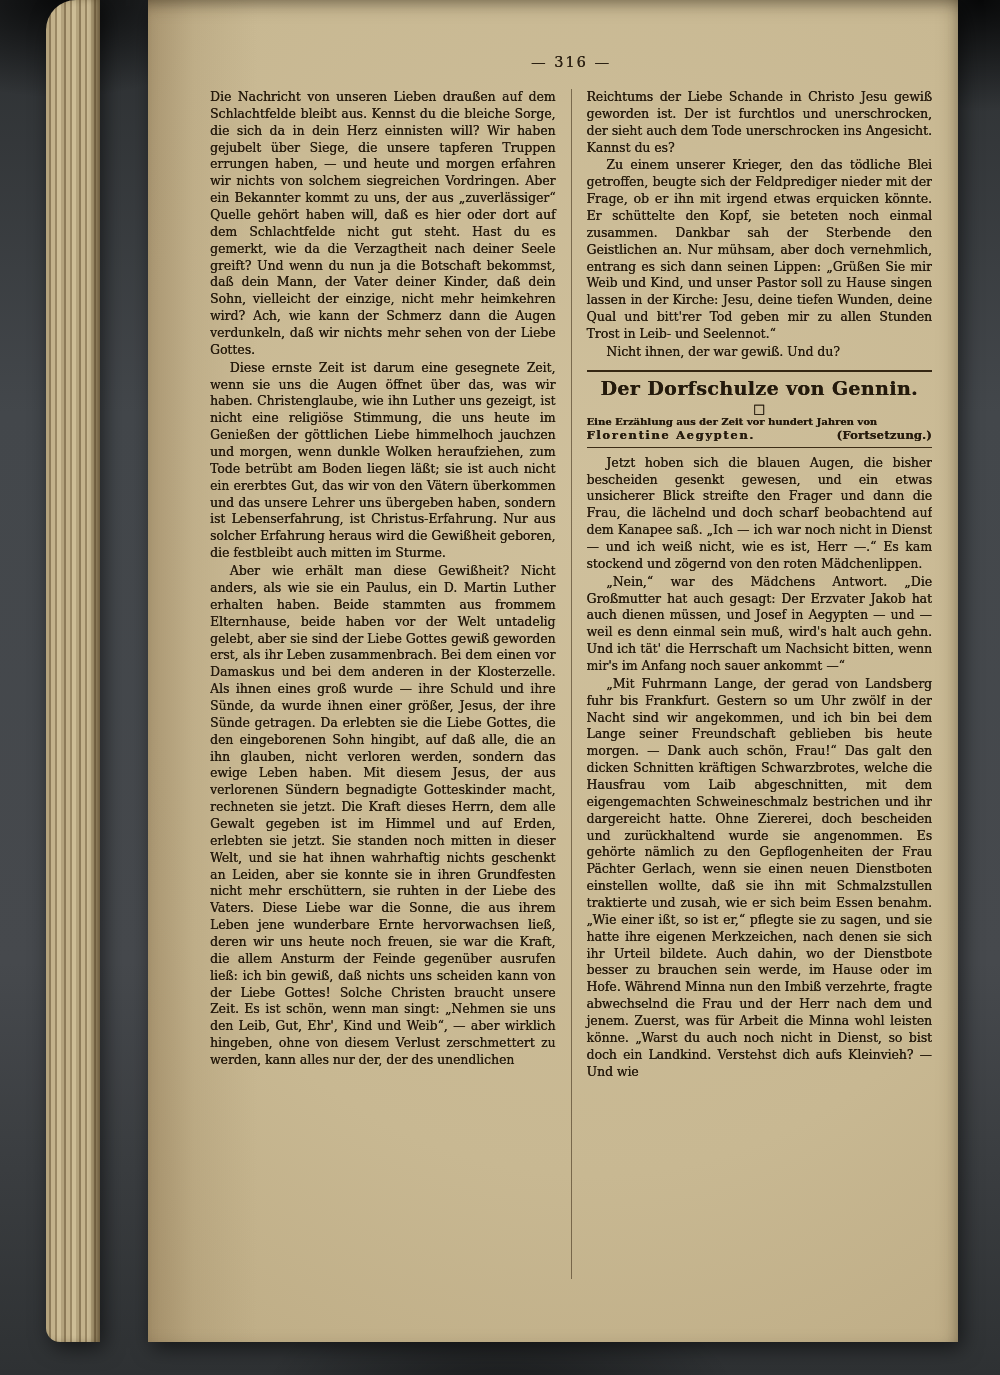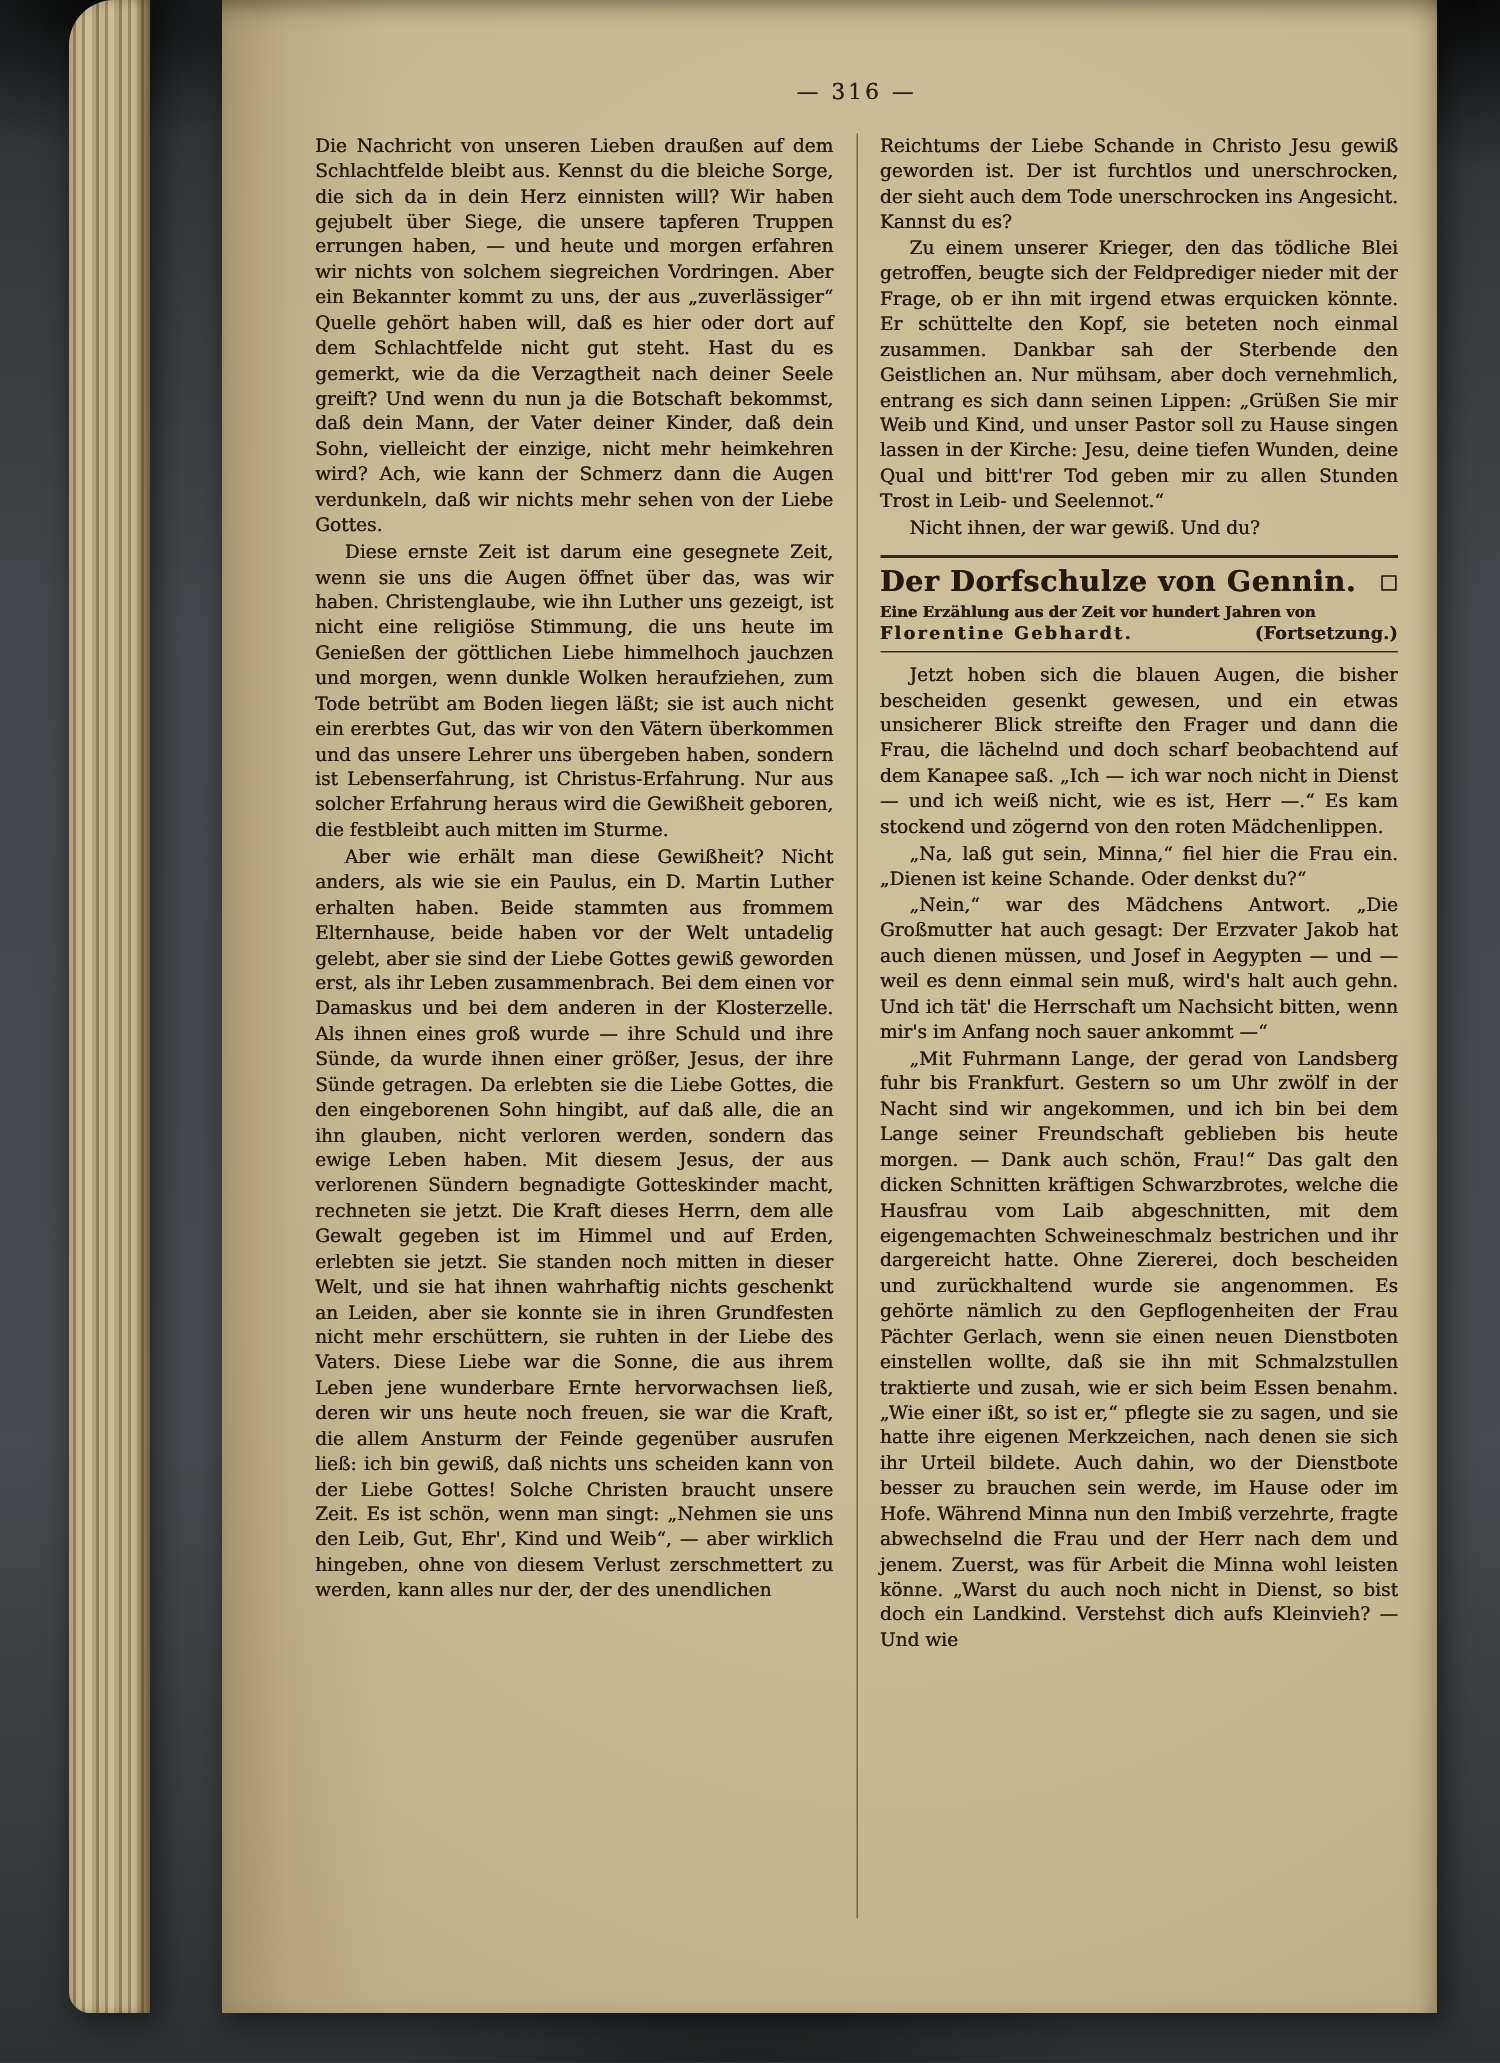--- a/index.html
+++ b/index.html
@@ -60,21 +60,21 @@
     hyphens:auto;-webkit-hyphens:auto;
   }
   .col-left{padding-right:15px;border-right:1px solid rgba(66,50,28,.6);}
   .col-right{padding-left:15px;}
   p.para{margin:0 0 1px 0;text-indent:1.6em;}
   p.para.no-indent{text-indent:0;}
   
   .article-header{margin:9px 0 7px 0;}
   .rule-heavy{border:0;border-top:2.5px solid #352713;margin:0 0 4px 0;}
   .rule-light{border:0;border-top:1.5px solid #3c2d17;margin:4px 0 0 0;}
-  .title-row{display:flex;align-items:center;justify-content:space-between;}
+  .title-row{display:flex;align-items:center;justify-content:space-between;flex-direction:column;}
   .article-title{
     margin:0;font-size:19px;font-weight:bold;letter-spacing:.4px;
     color:#241a0c;text-shadow:.3px 0 0 #241a0c;
   }
   .ornament{
     font-size:13px;line-height:1;color:#241a0c;font-weight:bold;
   }
   .subtitle-line{
     font-size:10px;font-weight:bold;line-height:1.3;
     text-align:left;text-indent:0;
@@ -112,28 +112,27 @@
           <p class="para">Nicht ihnen, der war gewiß. Und du?</p>
 
           <div class="article-header">
             <hr class="rule-heavy">
             <div class="title-row">
               <h2 class="article-title">Der Dorfschulze von Gennin.</h2>
               <span class="ornament">□</span>
             </div>
             <div class="subtitle-line">Eine Erzählung aus der Zeit vor hundert Jahren von</div>
             <div class="subtitle-row">
-              <span class="author">Florentine Gebhardt.</span>
+              <span class="author">Florentine Aegypten.</span>
               <span class="continuation">(Fortsetzung.)</span>
             </div>
             <hr class="rule-light">
           </div>
 
           <p class="para">Jetzt hoben sich die blauen Augen, die bisher bescheiden gesenkt gewesen, und ein etwas unsicherer Blick streifte den Frager und dann die Frau, die lächelnd und doch scharf beobachtend auf dem Kanapee saß. „Ich — ich war noch nicht in Dienst — und ich weiß nicht, wie es ist, Herr —.“ Es kam stockend und zögernd von den roten Mädchenlippen.</p>
-          <p class="para">„Na, laß gut sein, Minna,“ fiel hier die Frau ein. „Dienen ist keine Schande. Oder denkst du?“</p>
           <p class="para">„Nein,“ war des Mädchens Antwort. „Die Großmutter hat auch gesagt: Der Erzvater Jakob hat auch dienen müssen, und Josef in Aegypten — und — weil es denn einmal sein muß, wird's halt auch gehn. Und ich tät' die Herrschaft um Nachsicht bitten, wenn mir's im Anfang noch sauer ankommt —“</p>
           <p class="para">„Mit Fuhrmann Lange, der gerad von Landsberg fuhr bis Frankfurt. Gestern so um Uhr zwölf in der Nacht sind wir angekommen, und ich bin bei dem Lange seiner Freundschaft geblieben bis heute morgen. — Dank auch schön, Frau!“ Das galt den dicken Schnitten kräftigen Schwarzbrotes, welche die Hausfrau vom Laib abgeschnitten, mit dem eigengemachten Schweineschmalz bestrichen und ihr dargereicht hatte. Ohne Ziererei, doch bescheiden und zurückhaltend wurde sie angenommen. Es gehörte nämlich zu den Gepflogenheiten der Frau Pächter Gerlach, wenn sie einen neuen Dienstboten einstellen wollte, daß sie ihn mit Schmalzstullen traktierte und zusah, wie er sich beim Essen benahm. „Wie einer ißt, so ist er,“ pflegte sie zu sagen, und sie hatte ihre eigenen Merkzeichen, nach denen sie sich ihr Urteil bildete. Auch dahin, wo der Dienstbote besser zu brauchen sein werde, im Hause oder im Hofe. Während Minna nun den Imbiß verzehrte, fragte abwechselnd die Frau und der Herr nach dem und jenem. Zuerst, was für Arbeit die Minna wohl leisten könne. „Warst du auch noch nicht in Dienst, so bist doch ein Landkind. Verstehst dich aufs Kleinvieh? — Und wie</p>
         </div>
 
       </div>
     </div>
   </div>
 </div>
 
 </body></html>

